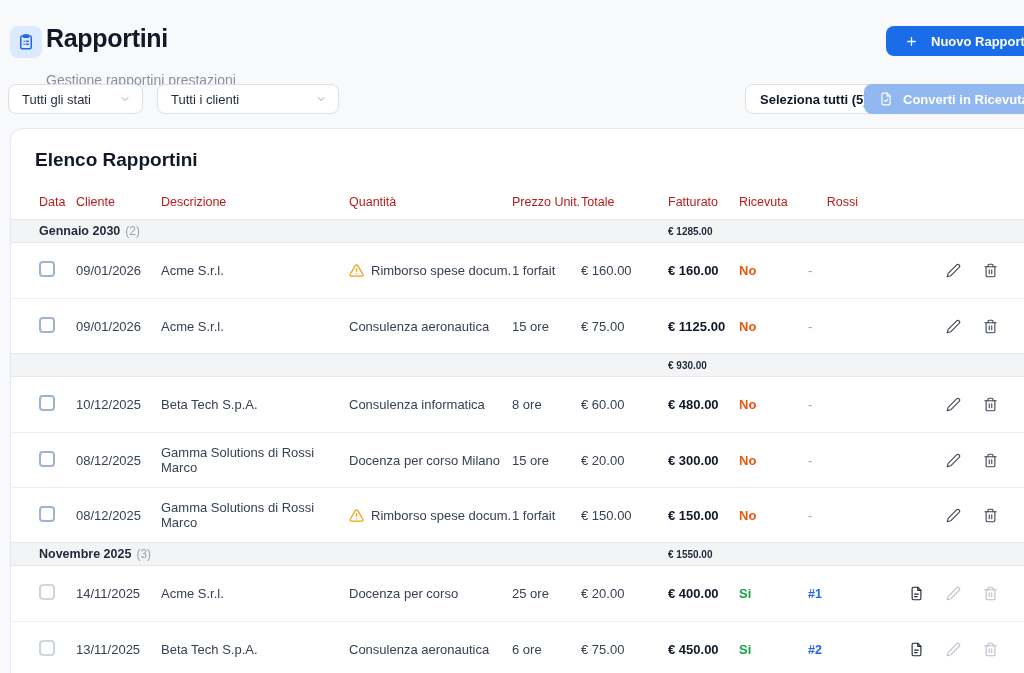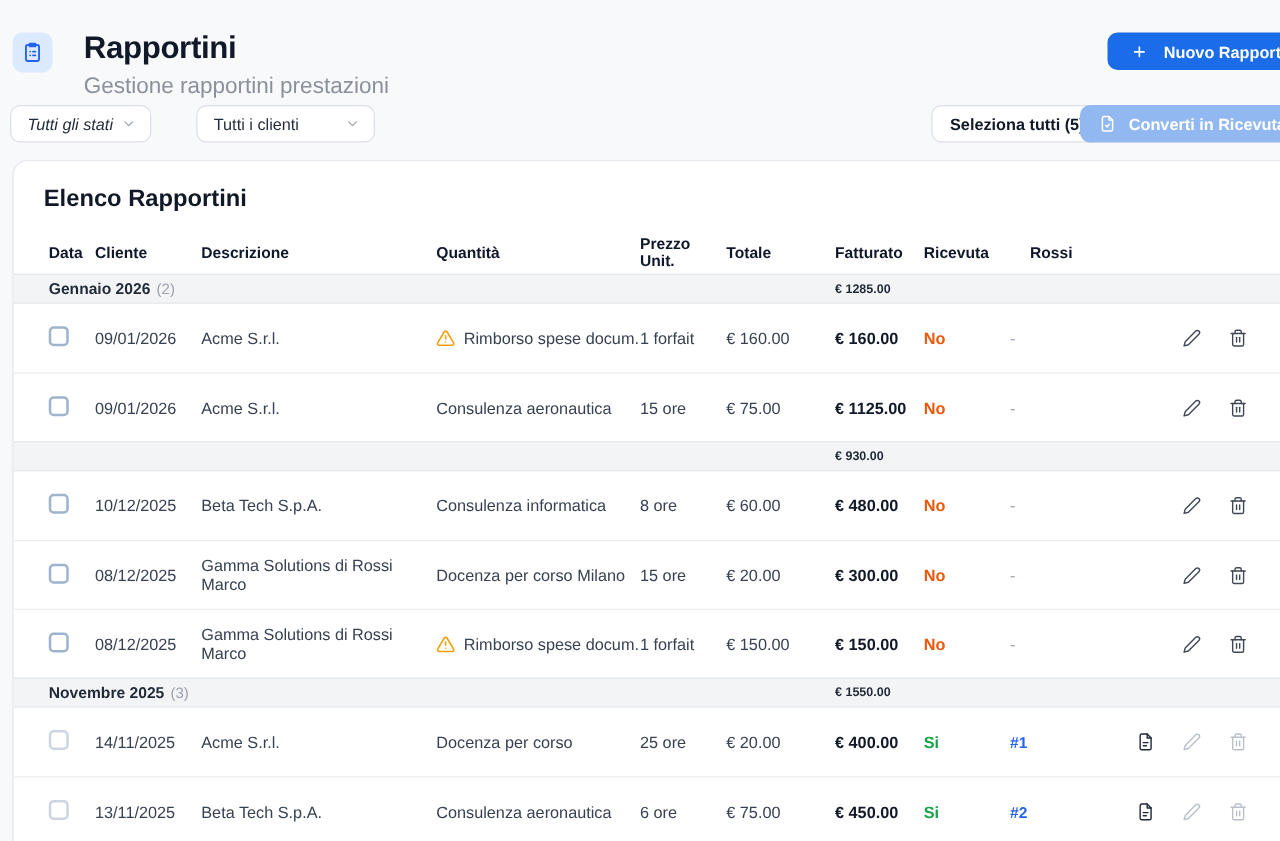--- a/index.html
+++ b/index.html
@@ -4,45 +4,45 @@
 <style>
   * { margin:0; padding:0; box-sizing:border-box; }
   html,body { width:1024px; height:673px; overflow:hidden; }
   body {
     position:relative;
     background:#f8f9fb;
     font-family:"Liberation Sans", sans-serif;
     color:#111827;
   }
   
-  .app-header { position:absolute; top:24px; left:10px; display:flex; gap:25px; }
+  .app-header { position:absolute; top:24px; left:10px; display:flex; gap:4px; }
   .app-icon {
     width:32px; height:32px; border-radius:8px; background:#dbeafe;
     display:flex; align-items:center; justify-content:center; color:#2563eb;
     flex:0 0 auto; margin-top:2px;
   }
   .titles h1 { font-size:25px; font-weight:700; color:#111827; letter-spacing:-.3px; }
-  .titles .subtitle { font-size:18px; color:#8b919b; margin-top:5px; }
+  .titles .subtitle { font-size:14px; color:#8b919b; margin-top:19px; }
 
   .btn-new {
     position:absolute; top:26px; left:886px; height:30px; width:190px;
     background:var(--accent,#1a6ce8); color:#fff; border:none; border-radius:8px;
     display:flex; align-items:center; gap:13px; padding:0 0 0 19px;
     font-family:inherit; font-size:13px; font-weight:700; cursor:pointer;
   }
 
   
   .select {
     position:absolute; top:84px; height:30px; background:#fff;
     border:1px solid #dcdfe4; border-radius:8px; display:flex; align-items:center;
     justify-content:space-between; padding:0 11px 0 13px; font-size:13px; color:#1f2937;
     cursor:pointer;
   }
-  #sel-status { left:8px; width:113px;font-style:italic; }
-  #sel-client { left:157px; width:143px; }
+  #sel-status { left:8px; width:135px; }
+  #sel-client { left:157px; width:182px; }
   .chev { color:#9aa1ab; display:flex; }
 
   .btn-selectall {
     position:absolute; top:84px; left:745px; height:30px; padding:0 14px;
     background:#fff; border:1px solid #dcdfe4; border-radius:8px;
     font-family:inherit; font-size:13px; font-weight:600; color:#111827; cursor:pointer;
   }
   .btn-convert {
     position:absolute; top:84px; left:864px; height:30px; width:200px;
     background:var(--accent-disabled,#92b8f1); color:#fff; border:none; border-radius:8px;
@@ -58,21 +58,21 @@
     padding-top:20px; overflow:hidden;
   }
   .card h2 { font-size:19px; font-weight:700; color:#111827; margin-left:24px; }
 
   .grid {
     display:grid;
     grid-template-columns:37px 85px 188px 163px 69px 87px 71px 69px 85px 1fr;
     padding-left:28px; align-items:center;
   }
   .thead { height:34px; margin-top:14px; }
-  .thead .th { font-size:12.5px; font-weight:700; color:#0f172a; }
+  .thead .th { font-size:12.5px; font-weight:400; color:#b91c1c; }
   .thead .th:last-child { text-align:right; padding-right:35px; }
 
   .group-row {
     height:24px; background:#f3f4f6;
     border-top:1px solid #e5e7eb; border-bottom:1px solid #e5e7eb;
   }
   .group-label { grid-column:1 / 5; font-size:12.5px; }
   .g-name { font-weight:700; color:#1f2937; }
   .g-count { color:#9ca3af; margin-left:5px; font-size:12px; }
   .group-total { grid-column:7; font-size:10px; font-weight:600; color:#1f2937; }
@@ -163,21 +163,21 @@
       <div class="th">Descrizione</div>
       <div class="th">Quantità</div>
       <div class="th">Prezzo Unit.</div>
       <div class="th">Totale</div>
       <div class="th">Fatturato</div>
       <div class="th">Ricevuta</div>
       <div class="th">Rossi</div>
     </div>
   <div id="tbody">
       <div class="group-row grid">
-        <div class="group-label"><span class="g-name">Gennaio 2026</span><span class="g-count">(2)</span></div>
+        <div class="group-label"><span class="g-name">Gennaio 2030</span><span class="g-count">(2)</span></div>
         <div class="group-total">€ 1285.00</div>
       </div>
       <div class="row grid">
         <div><span class="checkbox"></span></div>
         <div>09/01/2026</div>
         <div>Acme S.r.l.</div>
         <div class="cell-desc">
           <span class="warn">
             <svg width="15" height="15" viewBox="0 0 24 24" fill="none" stroke="currentColor" stroke-width="2" stroke-linecap="round" stroke-linejoin="round">
               <path d="M10.29 3.86 1.82 18a2 2 0 0 0 1.71 3h16.94a2 2 0 0 0 1.71-3L13.71 3.86a2 2 0 0 0-3.42 0z"></path>

